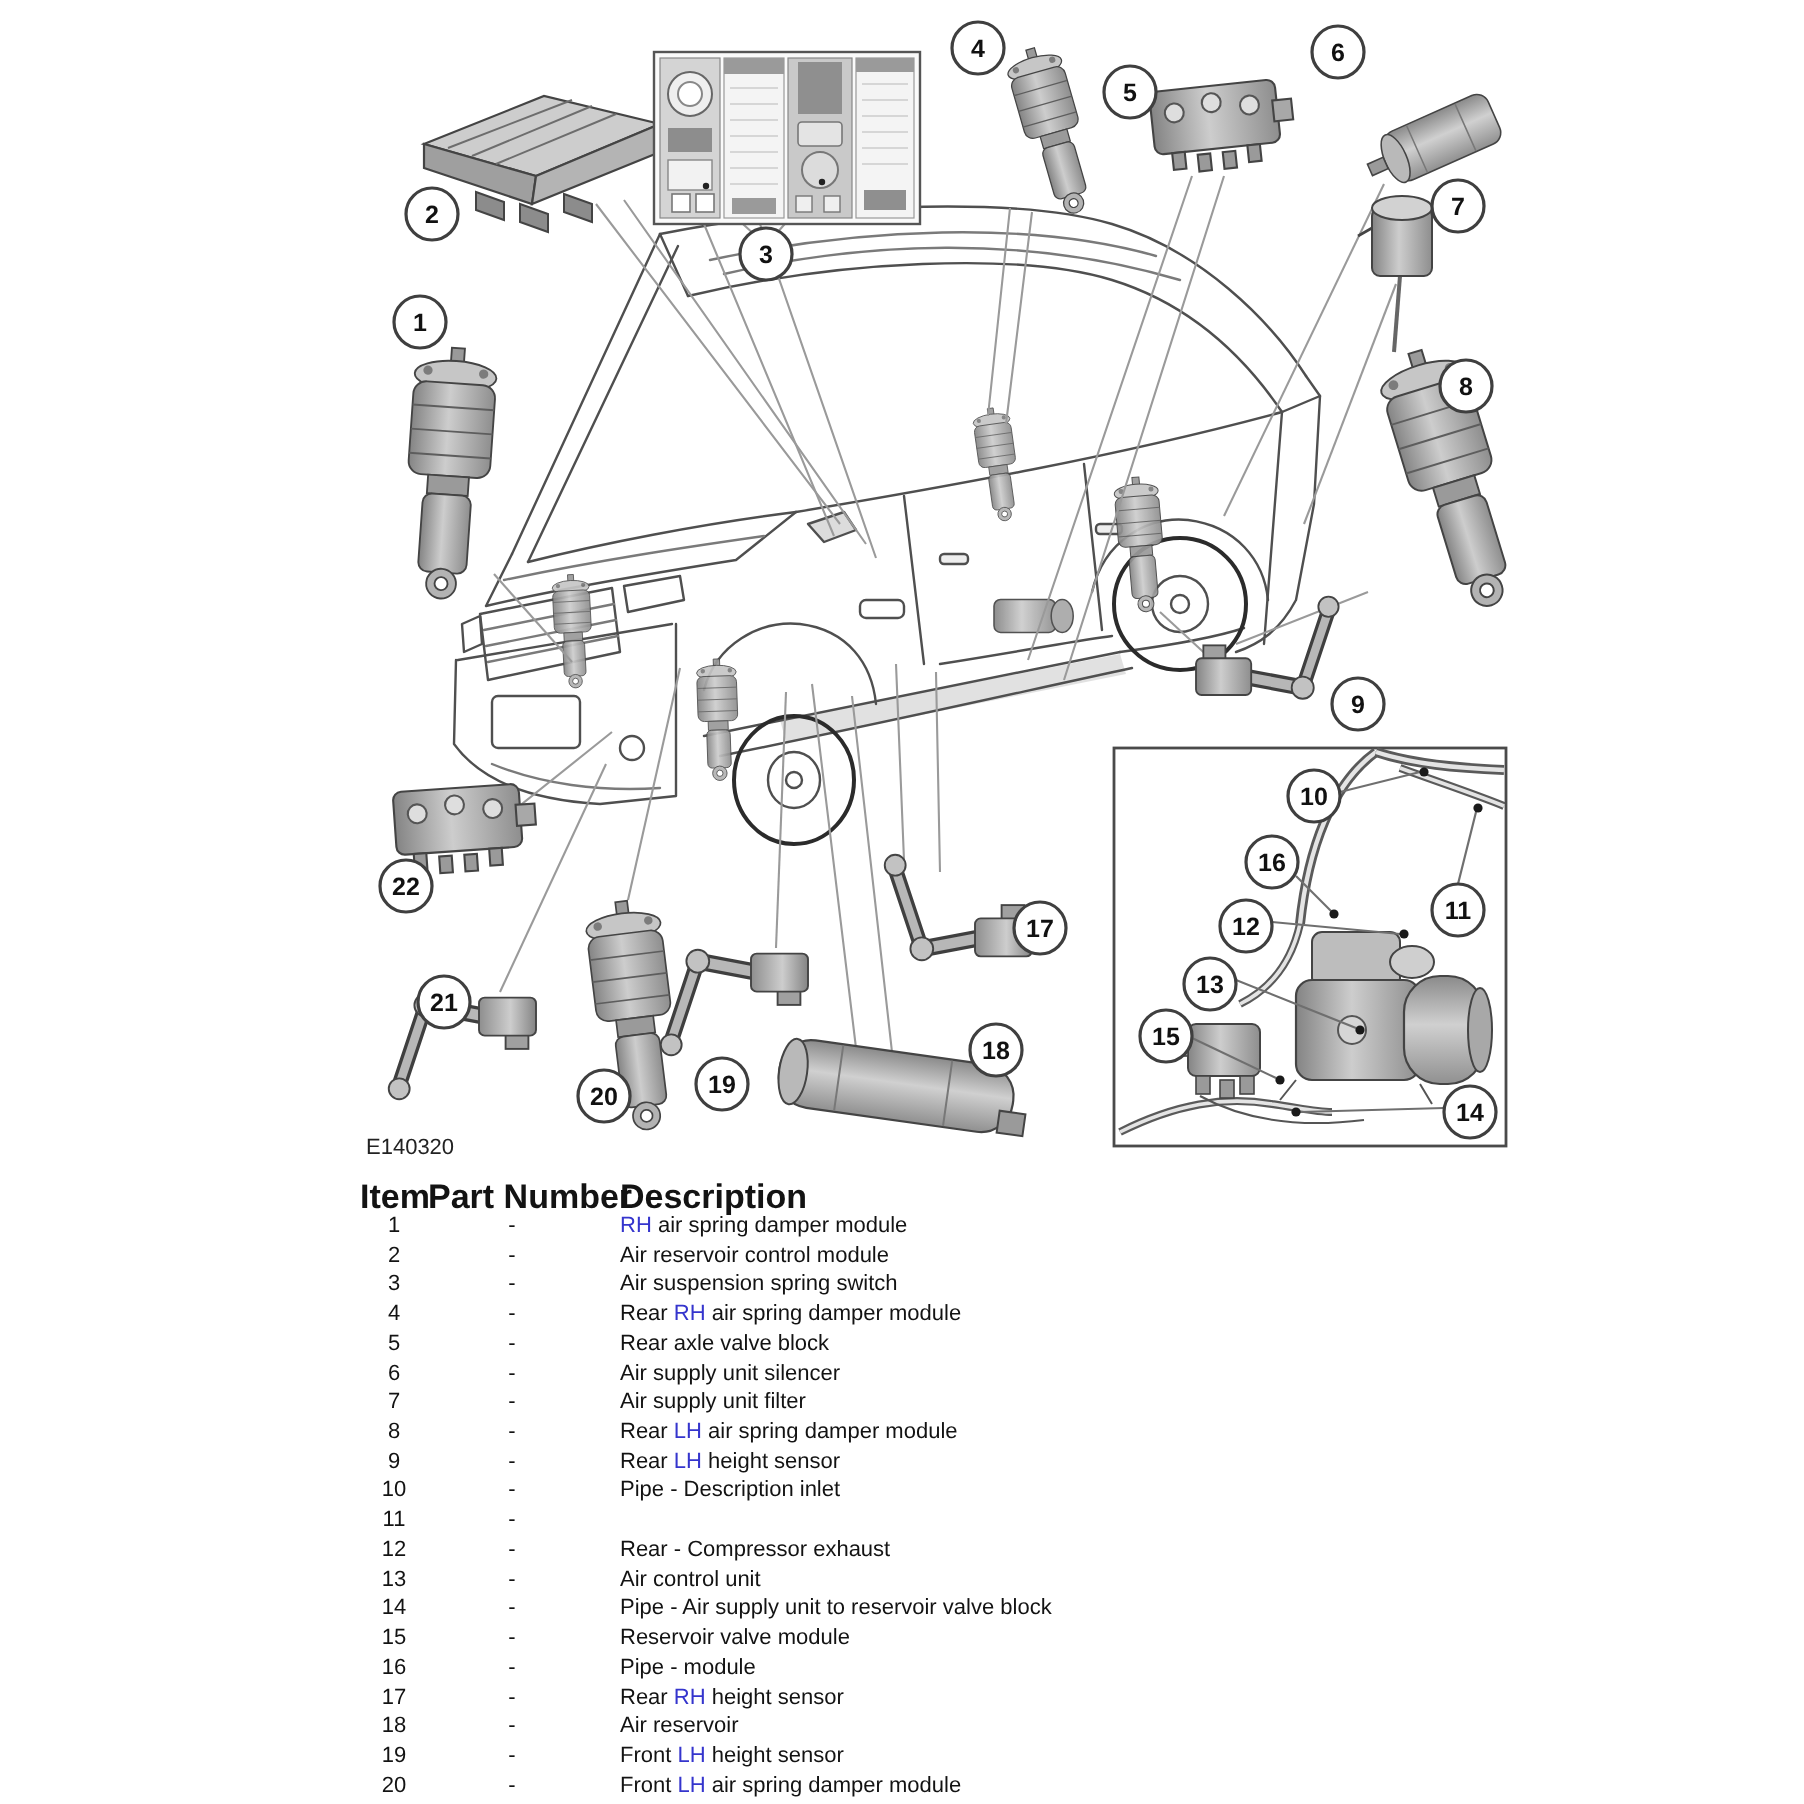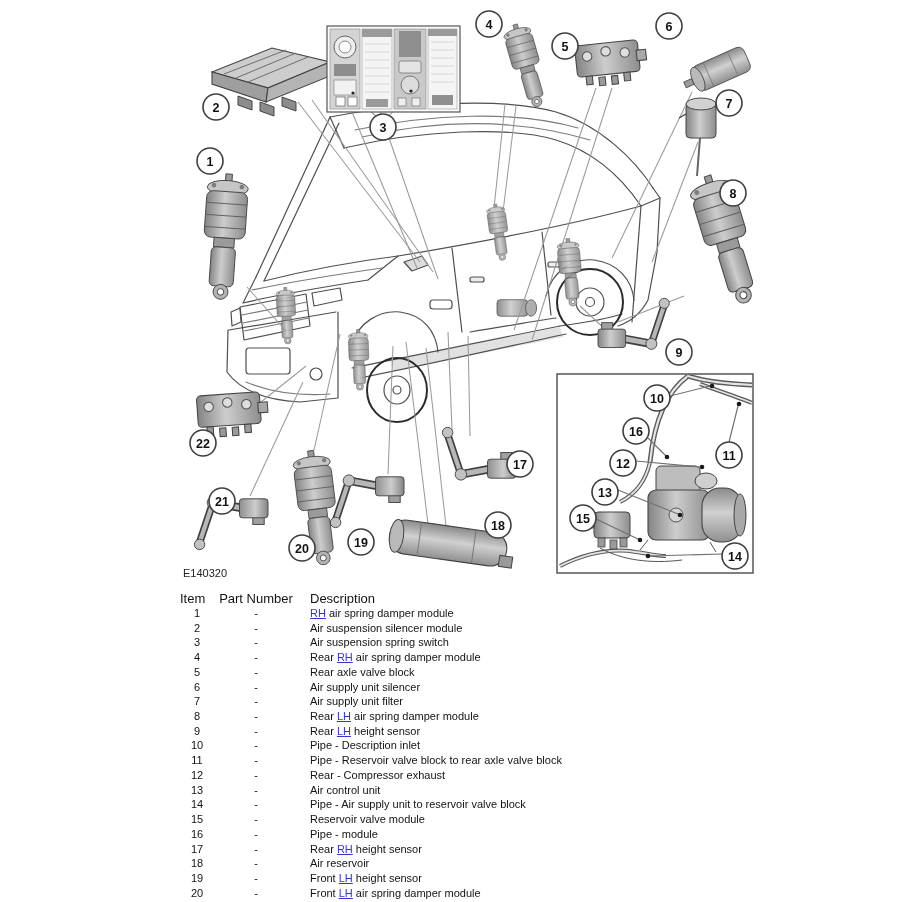--- a/index.html
+++ b/index.html
@@ -10,27 +10,27 @@
   .cardark{stroke:#2b2b2b;stroke-width:2;fill:none;}
   .leader{stroke:#9a9a9a;stroke-width:1.05;fill:none;}
   .ileader{stroke:#6f6f6f;stroke-width:1.1;fill:none;}
   .pipe-o{stroke:#5a5a5a;fill:none;}
   .pipe-i{stroke:#e4e4e4;fill:none;}
   #callouts circle{fill:#fff;stroke:#3f3f3f;stroke-width:1.6;}
   #callouts text{font:bold 12.5px "Liberation Sans",sans-serif;fill:#111;text-anchor:middle;}
   .figcode{font:11px "Liberation Sans",sans-serif;fill:#222;}
   
   .ptable{position:absolute;left:0;top:591px;width:902px;color:#131313;}
-  .t-head{position:relative;height:15px;font-size:13px;font-weight:normal;line-height:15px;white-space:nowrap;}
+  .t-head{position:relative;height:15px;font-size:17px;font-weight:bold;line-height:15px;white-space:nowrap;}
   .t-row{position:relative;height:14.72px;font-size:11px;line-height:14.72px;white-space:nowrap;}
   .c-item{position:absolute;left:176px;width:42px;text-align:center;}
   .t-head .c-item{left:180px;width:auto;text-align:left;}
   .c-part{position:absolute;left:214px;width:84px;text-align:center;}
   .c-desc{position:absolute;left:310px;}
-  .lnk{color:#3535cd;text-decoration:underline;}
+  .lnk{color:#3535cd;}
 </style>
 </head>
 <body>
 
 <div class="page">
 
 <svg id="diagram" width="902" height="585" viewBox="0 0 902 585">
   <defs>
     <linearGradient id="gm" x1="0" y1="0" x2="1" y2="0">
       <stop offset="0" stop-color="#848484"></stop>
@@ -398,21 +398,21 @@
   </div>
   <div id="tbl-rows">
         <div class="t-row">
           <span class="c-item">1</span>
           <span class="c-part">-</span>
           <span class="c-desc"><span class="lnk">RH</span><span> air spring damper module</span></span>
         </div>
         <div class="t-row">
           <span class="c-item">2</span>
           <span class="c-part">-</span>
-          <span class="c-desc"><span>Air suspension silencer module</span></span>
+          <span class="c-desc"><span>Air reservoir control module</span></span>
         </div>
         <div class="t-row">
           <span class="c-item">3</span>
           <span class="c-part">-</span>
           <span class="c-desc"><span>Air suspension spring switch</span></span>
         </div>
         <div class="t-row">
           <span class="c-item">4</span>
           <span class="c-part">-</span>
           <span class="c-desc"><span>Rear </span><span class="lnk">RH</span><span> air spring damper module</span></span>
@@ -443,21 +443,20 @@
           <span class="c-desc"><span>Rear </span><span class="lnk">LH</span><span> height sensor</span></span>
         </div>
         <div class="t-row">
           <span class="c-item">10</span>
           <span class="c-part">-</span>
           <span class="c-desc"><span>Pipe - Description inlet</span></span>
         </div>
         <div class="t-row">
           <span class="c-item">11</span>
           <span class="c-part">-</span>
-          <span class="c-desc"><span>Pipe - Reservoir valve block to rear axle valve block</span></span>
         </div>
         <div class="t-row">
           <span class="c-item">12</span>
           <span class="c-part">-</span>
           <span class="c-desc"><span>Rear - Compressor exhaust</span></span>
         </div>
         <div class="t-row">
           <span class="c-item">13</span>
           <span class="c-part">-</span>
           <span class="c-desc"><span>Air control unit</span></span>

